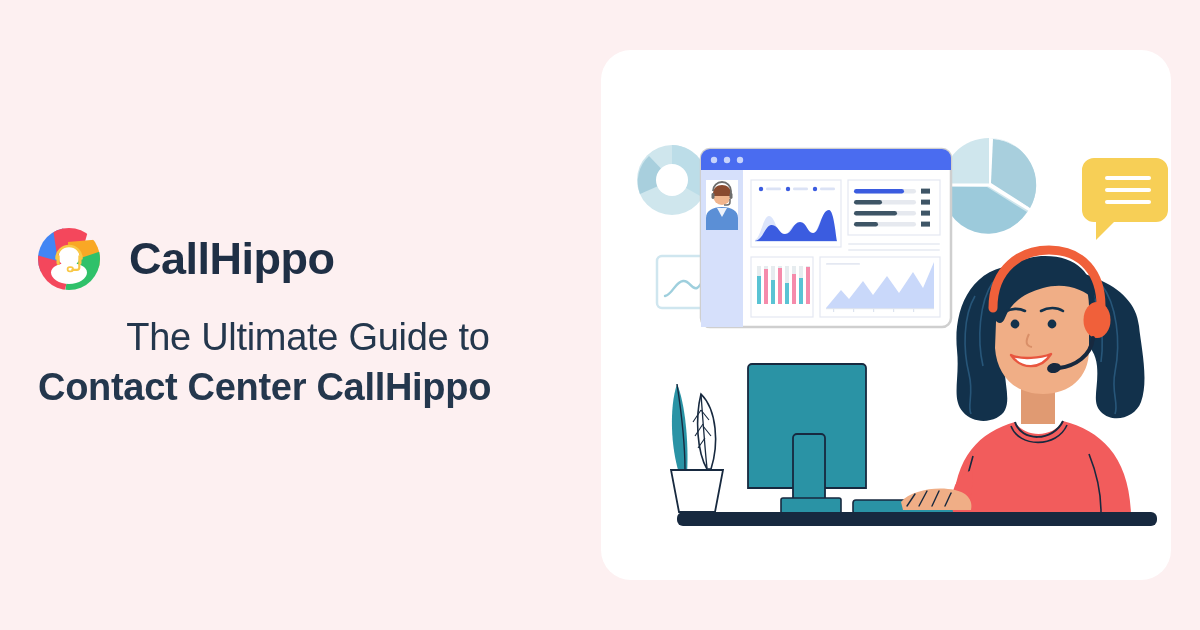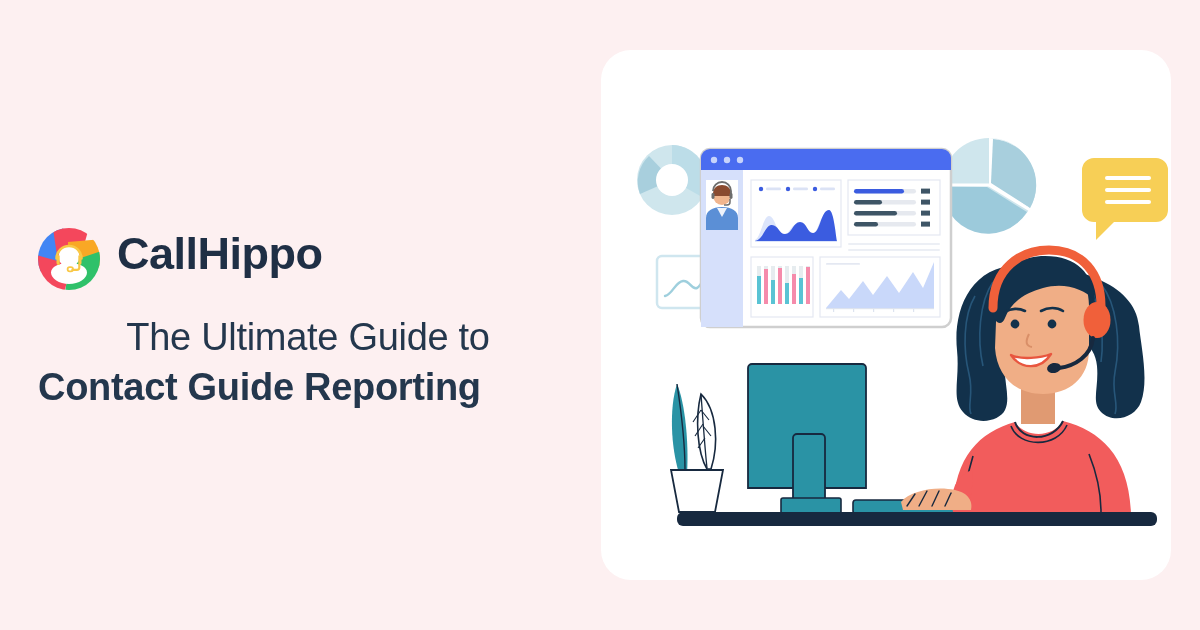--- a/index.html
+++ b/index.html
@@ -10,21 +10,21 @@
     position:relative;
   }
   .stage{position:absolute;inset:0;}
 
   
   .left-panel{
     position:absolute;left:0;top:0;width:600px;height:630px;
   }
   .brand{
     position:absolute;left:38px;top:228px;
-    display:flex;align-items:flex-start;gap:17px;
+    display:flex;align-items:center;gap:29px;
   }
   .brand-mark{
     width:62px;height:62px;border-radius:50%;
     position:relative;overflow:hidden;flex:0 0 auto;
   }
   .brand-mark .wedge-orange{
     position:absolute;right:0;top:18%;width:52%;height:46%;
     background:#f9a825;
     clip-path:polygon(0 10%,100% 0,100% 100%,0 90%);
   }
@@ -95,21 +95,21 @@
           <path d="M43.5 29.5v5.5a2 2 0 0 1-2 2h-1.2v-9.5h1.2a2 2 0 0 1 2 2z" fill="#f9c846"></path>
           <path d="M41.3 37.2v2.3a2.4 2.4 0 0 1-2.4 2.4h-4.6" fill="none" stroke="#f9c846" stroke-width="2.2" stroke-linecap="round"></path>
           <rect x="29.6" y="39.2" width="5.4" height="4.2" rx="2.1" fill="none" stroke="#f9c846" stroke-width="1.8"></rect>
         </svg>
       </div>
       <div class="brand-name">CallHippo</div>
     </div>
 
     <div class="headline">
       <span class="l1">The Ultimate Guide to</span>
-      <span class="l2">Contact Guide Reporting</span>
+      <span class="l2">Contact Center CallHippo</span>
     </div>
   </div>
 
   <div class="art-card">
     <svg class="art-svg" viewBox="0 0 570 530" xmlns="http://www.w3.org/2000/svg">
 
       <g>
         <circle cx="71" cy="130" r="35" fill="#cfe6ed"></circle>
         <path d="M71 130 L71 95 A35 35 0 0 1 101 147 Z" fill="#bcdde8"></path>
         <path d="M71 130 L39 144 A35 35 0 0 1 48 106 Z" fill="#a8cfdd"></path>

